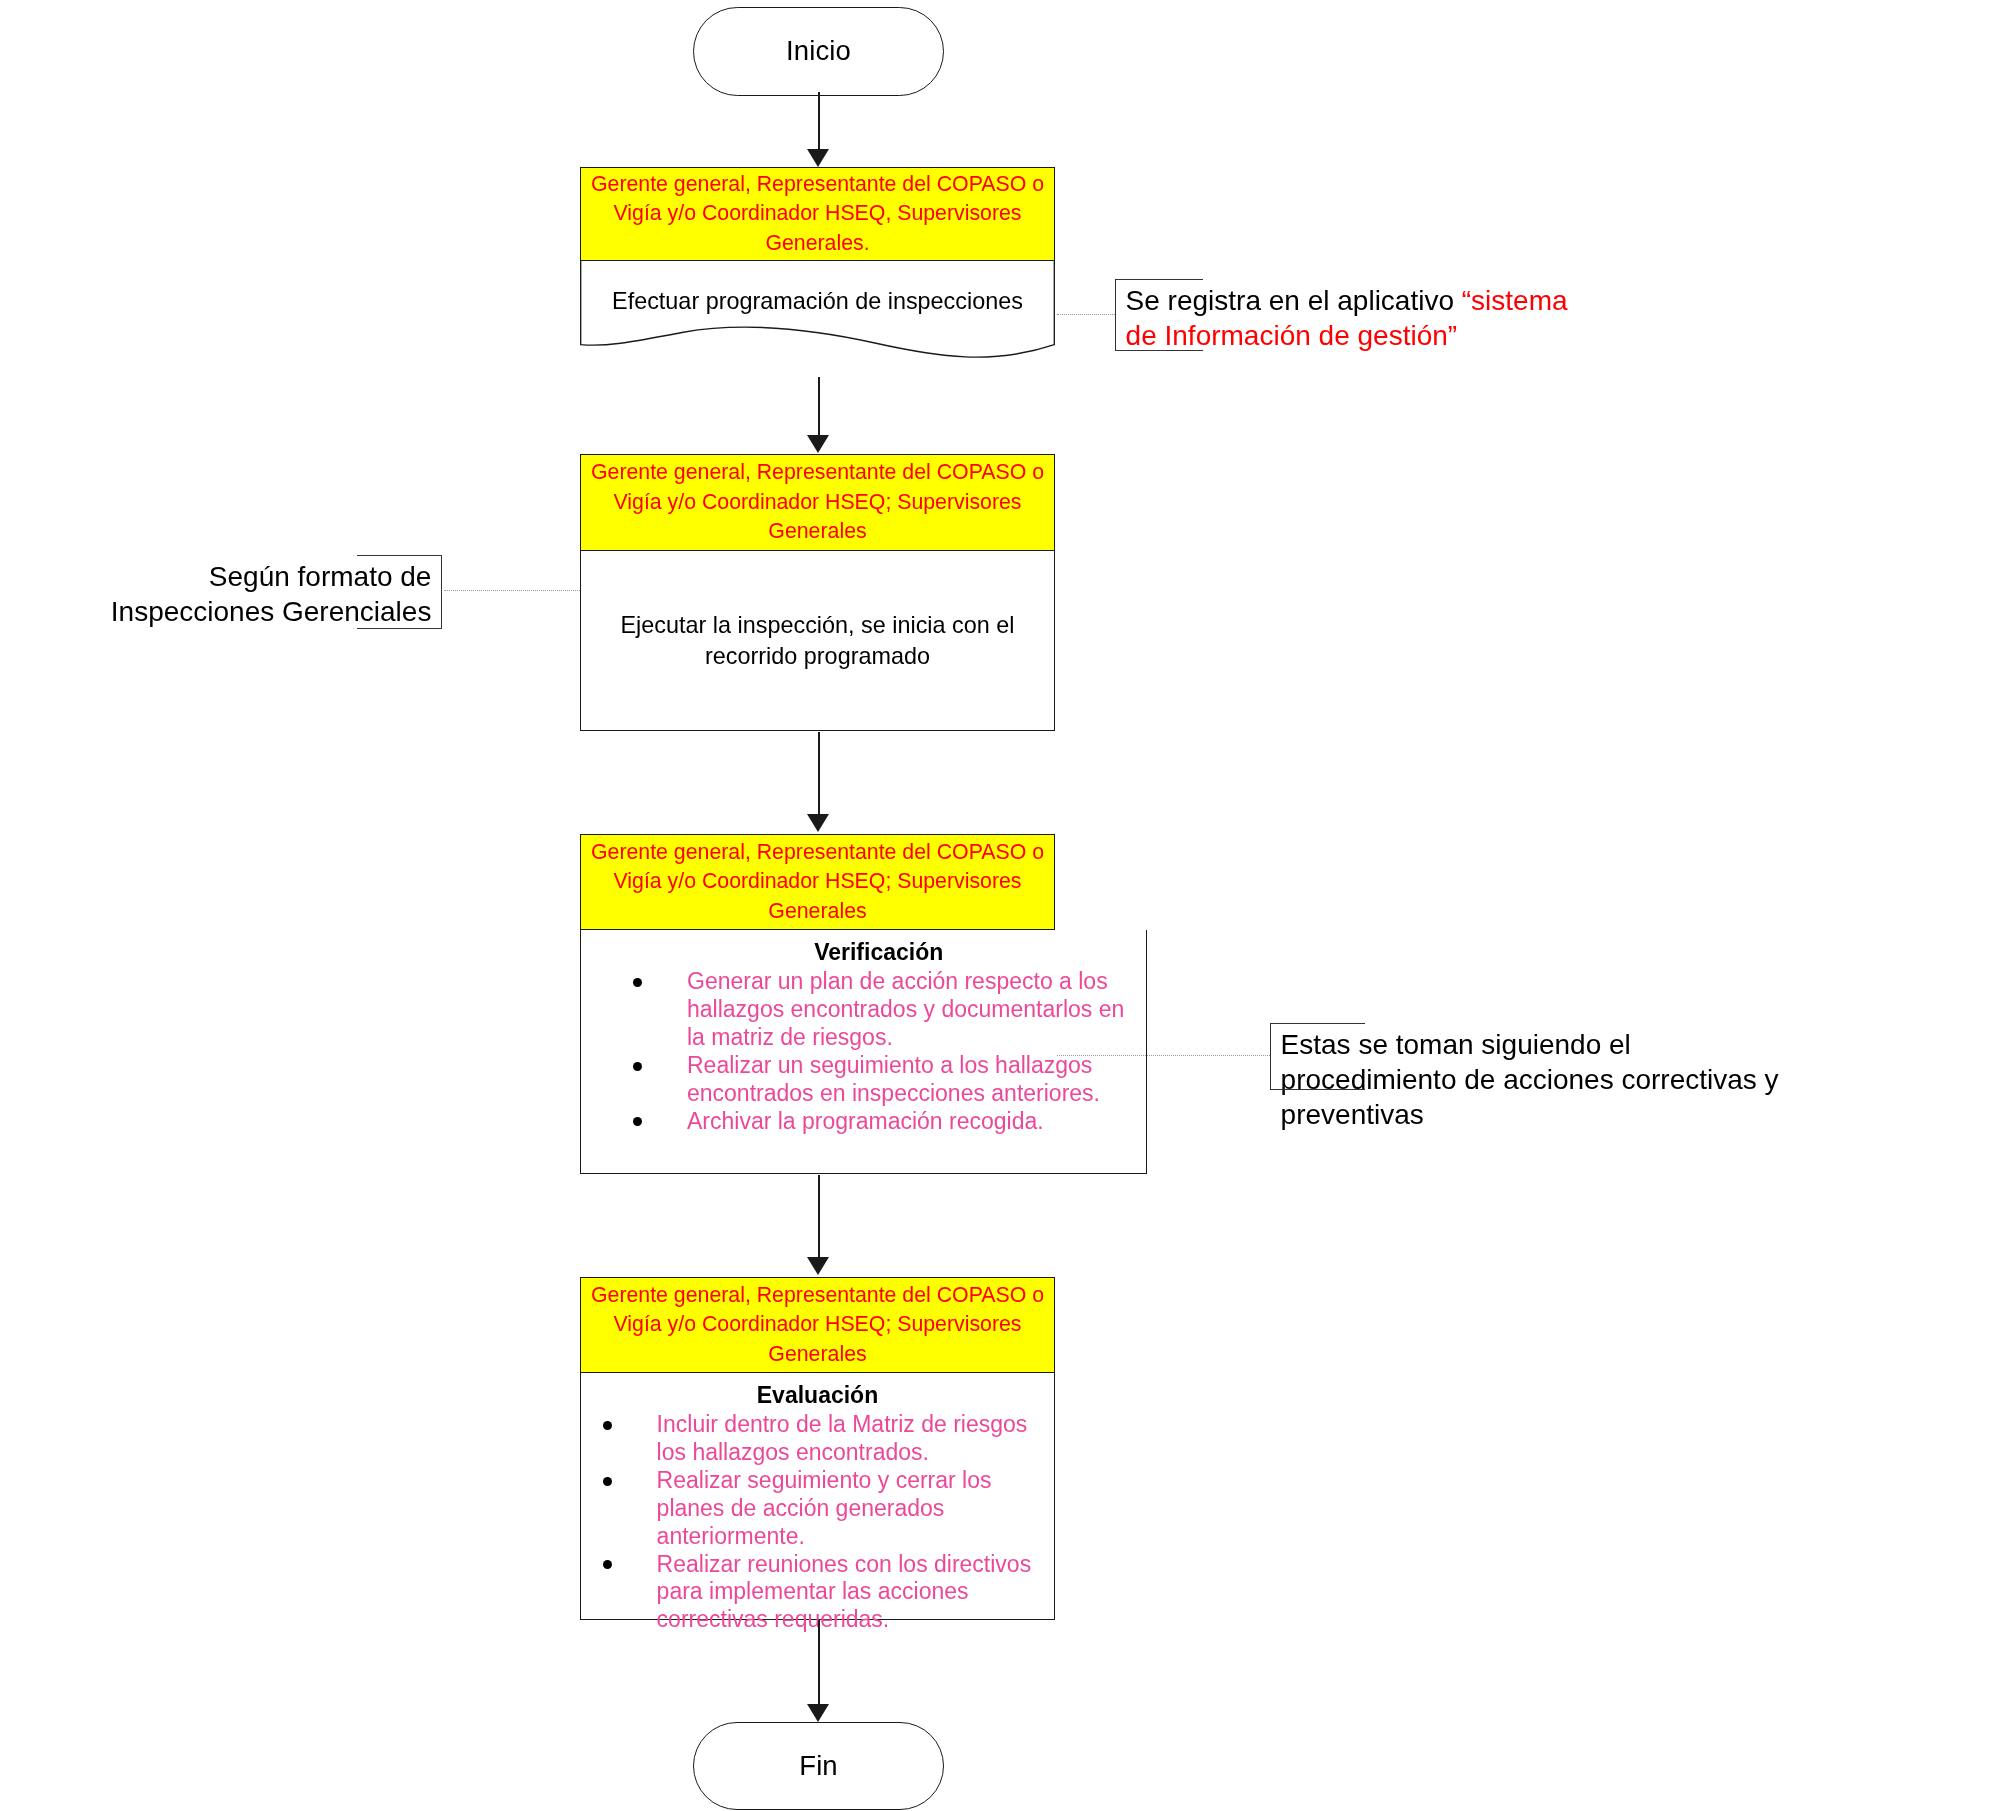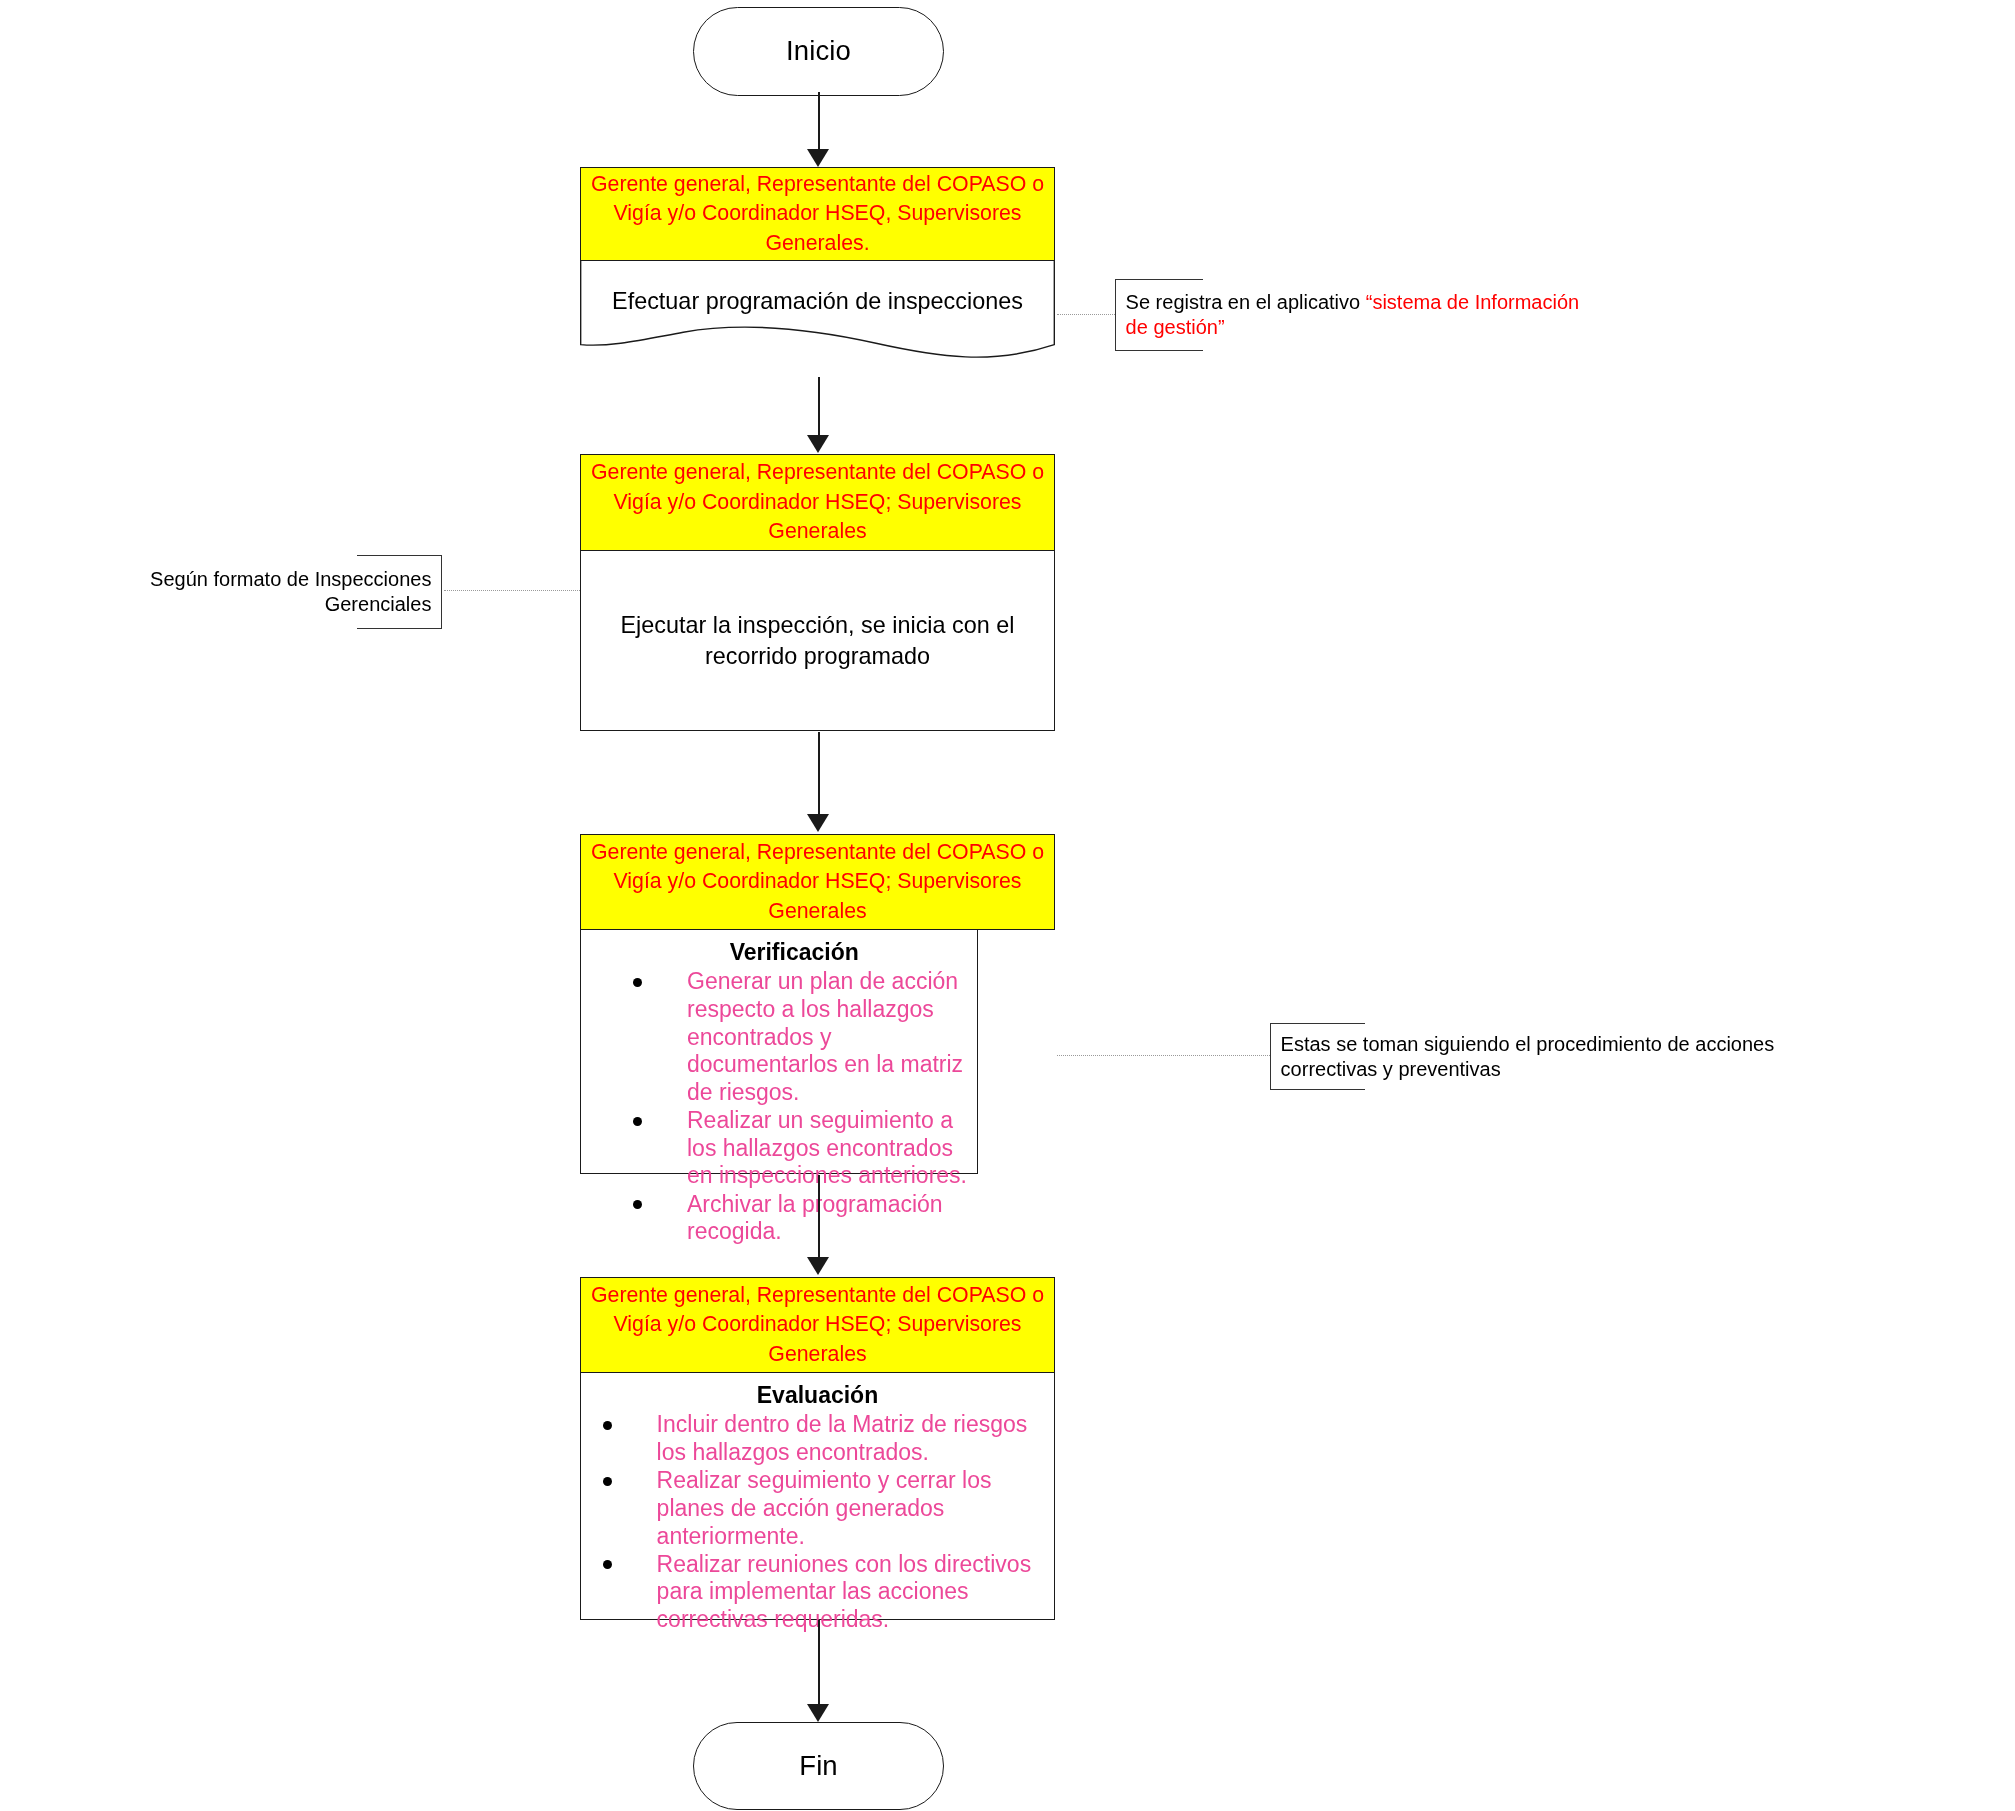--- a/index.html
+++ b/index.html
@@ -120,25 +120,24 @@
     height: 0;
     border-left: 11.7px solid transparent;
     border-right: 11.7px solid transparent;
     border-top: 18px solid #1a1a1a;
   }
 
   
   .note {
     box-sizing: border-box;
     background: #ffffff;
-    font-size: 20px;
+    font-size: 28px;
     line-height: 1.25;
     color: #000000;
     display: flex;
-    align-items: center;
   }
   .note-right {               
     border-left: 1.4px solid #333333;
     padding: 4.1px 6.9px 4.1px 9.6px;
     text-align: left;
   }
   .note-left {                
     border-right: 1.4px solid #333333;
     padding: 4.1px 9.6px 4.1px 6.9px;
     text-align: right;
@@ -208,21 +207,21 @@
     <div class="note note-left" style="width:368px; height:74px;">
       <span>Según formato de Inspecciones Gerenciales</span>
     </div>
   </div>
 
   <div class="abs conn-line" style="left:818px; top:732px; height:83px;"></div>
   <div class="abs arrow-head" style="left:807px; top:814px;"></div>
 
   <div class="abs proc" style="left:580px; top:834px; width:475px; height:341px;">
     <div class="proc-head" style="width:475px; height:96px;">Gerente general, Representante del COPASO o Vigía y/o Coordinador HSEQ; Supervisores Generales</div>
-    <div class="proc-body listed" style="width:398px; height:244px;padding-left:40px;">
+    <div class="proc-body listed" style="width:567px; height:244px;padding-left:40px;">
       <div class="body-title">Verificación</div>
       <ul class="bullets">
         <li>Generar un plan de acción respecto a los hallazgos encontrados y documentarlos en la matriz de riesgos.</li>
         <li>Realizar un seguimiento a los hallazgos encontrados en inspecciones anteriores.</li>
         <li>Archivar la programación recogida.</li>
       </ul>
     </div>
   </div>
 
   <div class="abs dotted-link" style="left:1057px; top:1055px; width:213px;"></div>

